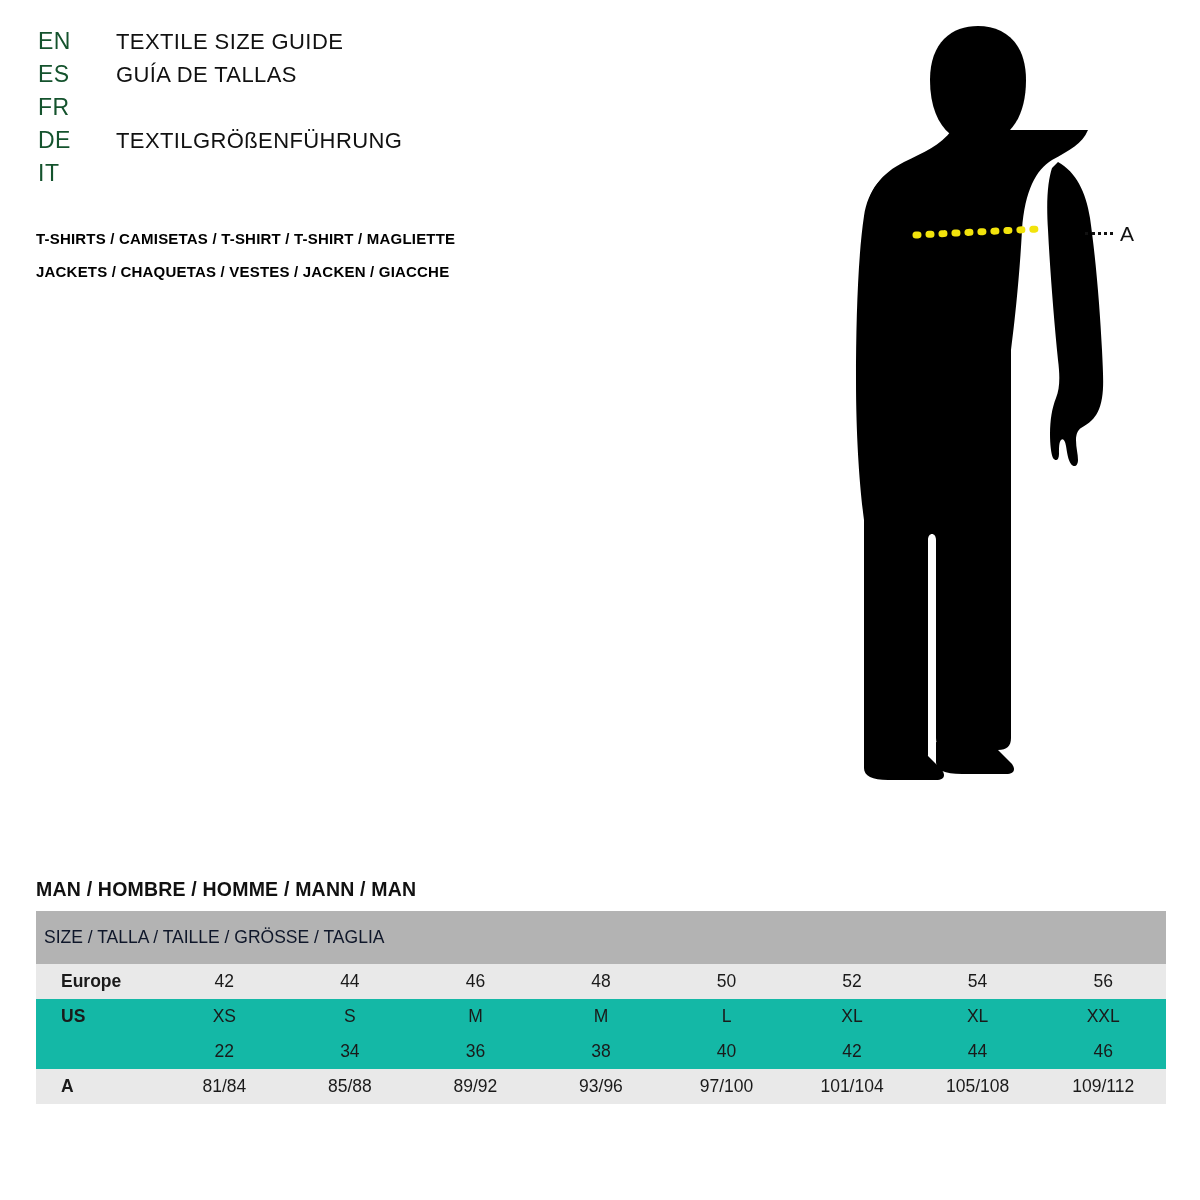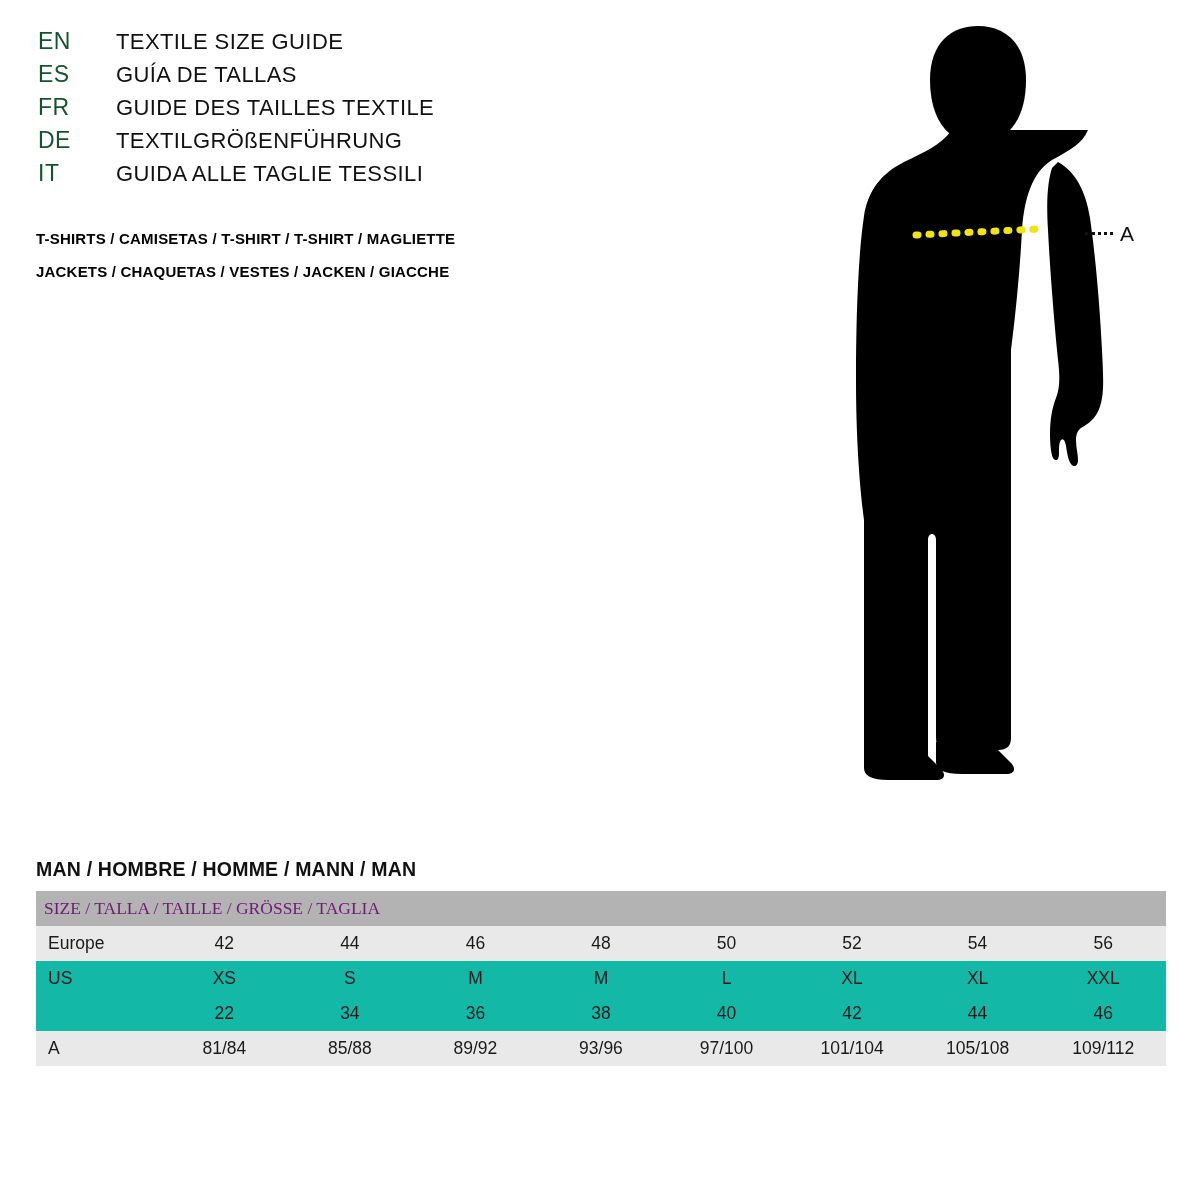--- a/index.html
+++ b/index.html
@@ -85,21 +85,21 @@
     top: 232px;
     width: 28px;
     height: 0;
     border-top: 3px dotted #111;
   }
 
   
   .table-section {
     position: absolute;
     left: 36px;
-    top: 858px;
+    top: 878px;
     width: 945px;
   }
   .table-heading {
     font-size: 19.5px;
     font-weight: bold;
     letter-spacing: .2px;
     color: #111;
     margin-bottom: 10px;
   }
   table.size-table {
@@ -108,30 +108,30 @@
     table-layout: fixed;
   }
   table.size-table td {
     font-size: 17.5px;
     color: #1a1a1a;
     padding: 7px 6px;
     text-align: center;
   }
   table.size-table td.row-label {
     text-align: left;
-    padding-left: 12px;
+    padding-left: 25px;
     width: 150px;
+    font-weight: bold;
   }
   tr.band-header td {
     background: #b3b3b3;
     text-align: left;
     font-size: 17.5px;
-    padding: 7px 8px;
-    color: #701a75;
-    font-family: Liberation Serif, serif;
+    padding: 16px 8px;
+    color: #0f172a;
   }
   tr.band-light td { background: #e9e9e9; }
   tr.band-mid td  { background: #14b8a6; }
 
   .footnote {
     position: absolute;
     left: 38px;
     top: 1096px;
     font-size: 18.5px;
     color: #1a1a1a;
@@ -147,29 +147,27 @@
     <div class="lang-row">
       <span class="lang-code">EN</span>
       <span class="lang-text">TEXTILE SIZE GUIDE</span>
     </div>
     <div class="lang-row">
       <span class="lang-code">ES</span>
       <span class="lang-text">GUÍA DE TALLAS</span>
     </div>
     <div class="lang-row">
       <span class="lang-code">FR</span>
-      <span class="lang-text">GUIDE DES TAILLES TEXTILE</span>
     </div>
     <div class="lang-row">
       <span class="lang-code">DE</span>
       <span class="lang-text">TEXTILGRÖßENFÜHRUNG</span>
     </div>
     <div class="lang-row">
       <span class="lang-code">IT</span>
-      <span class="lang-text">GUIDA ALLE TAGLIE TESSILI</span>
     </div>
   </div>
 
   <div class="category-block">
     <div class="category-line">T-SHIRTS / CAMISETAS / T-SHIRT / T-SHIRT / MAGLIETTE</div>
     <div class="category-line">JACKETS / CHAQUETAS / VESTES / JACKEN / GIACCHE</div>
   </div>
 
   <div class="figure-wrap">
     <svg width="360" height="770" viewBox="0 0 360 770" xmlns="http://www.w3.org/2000/svg">

